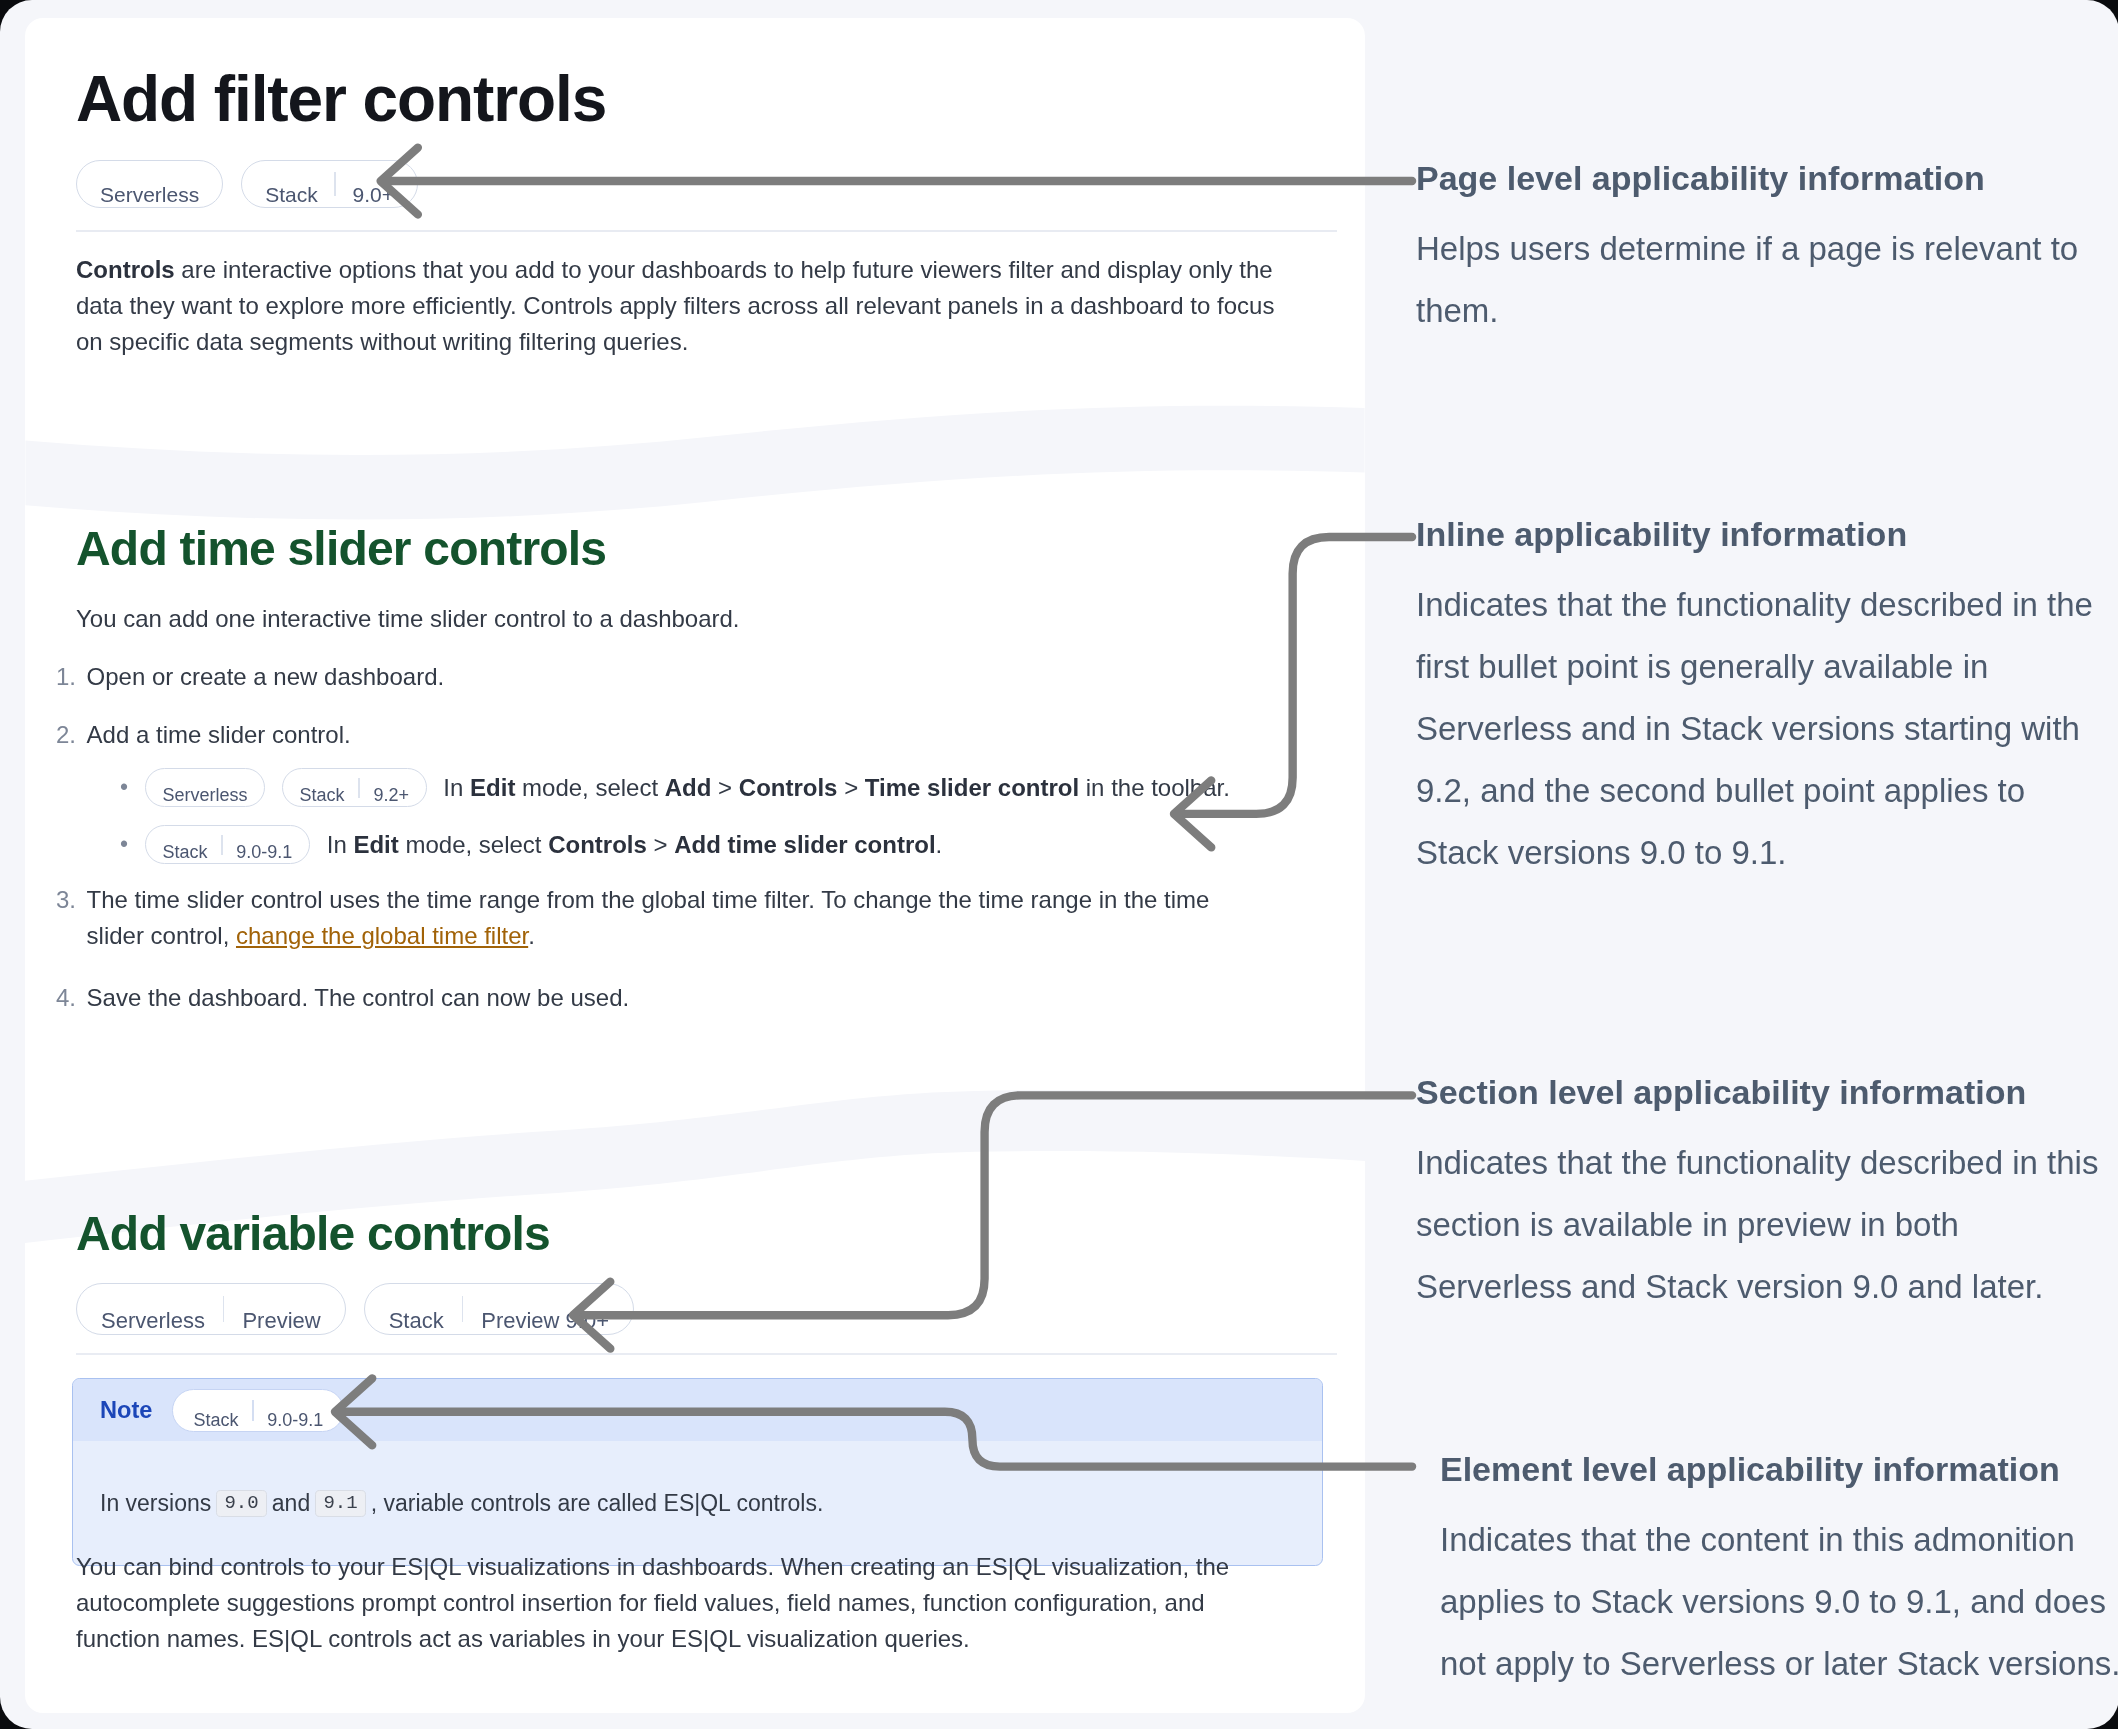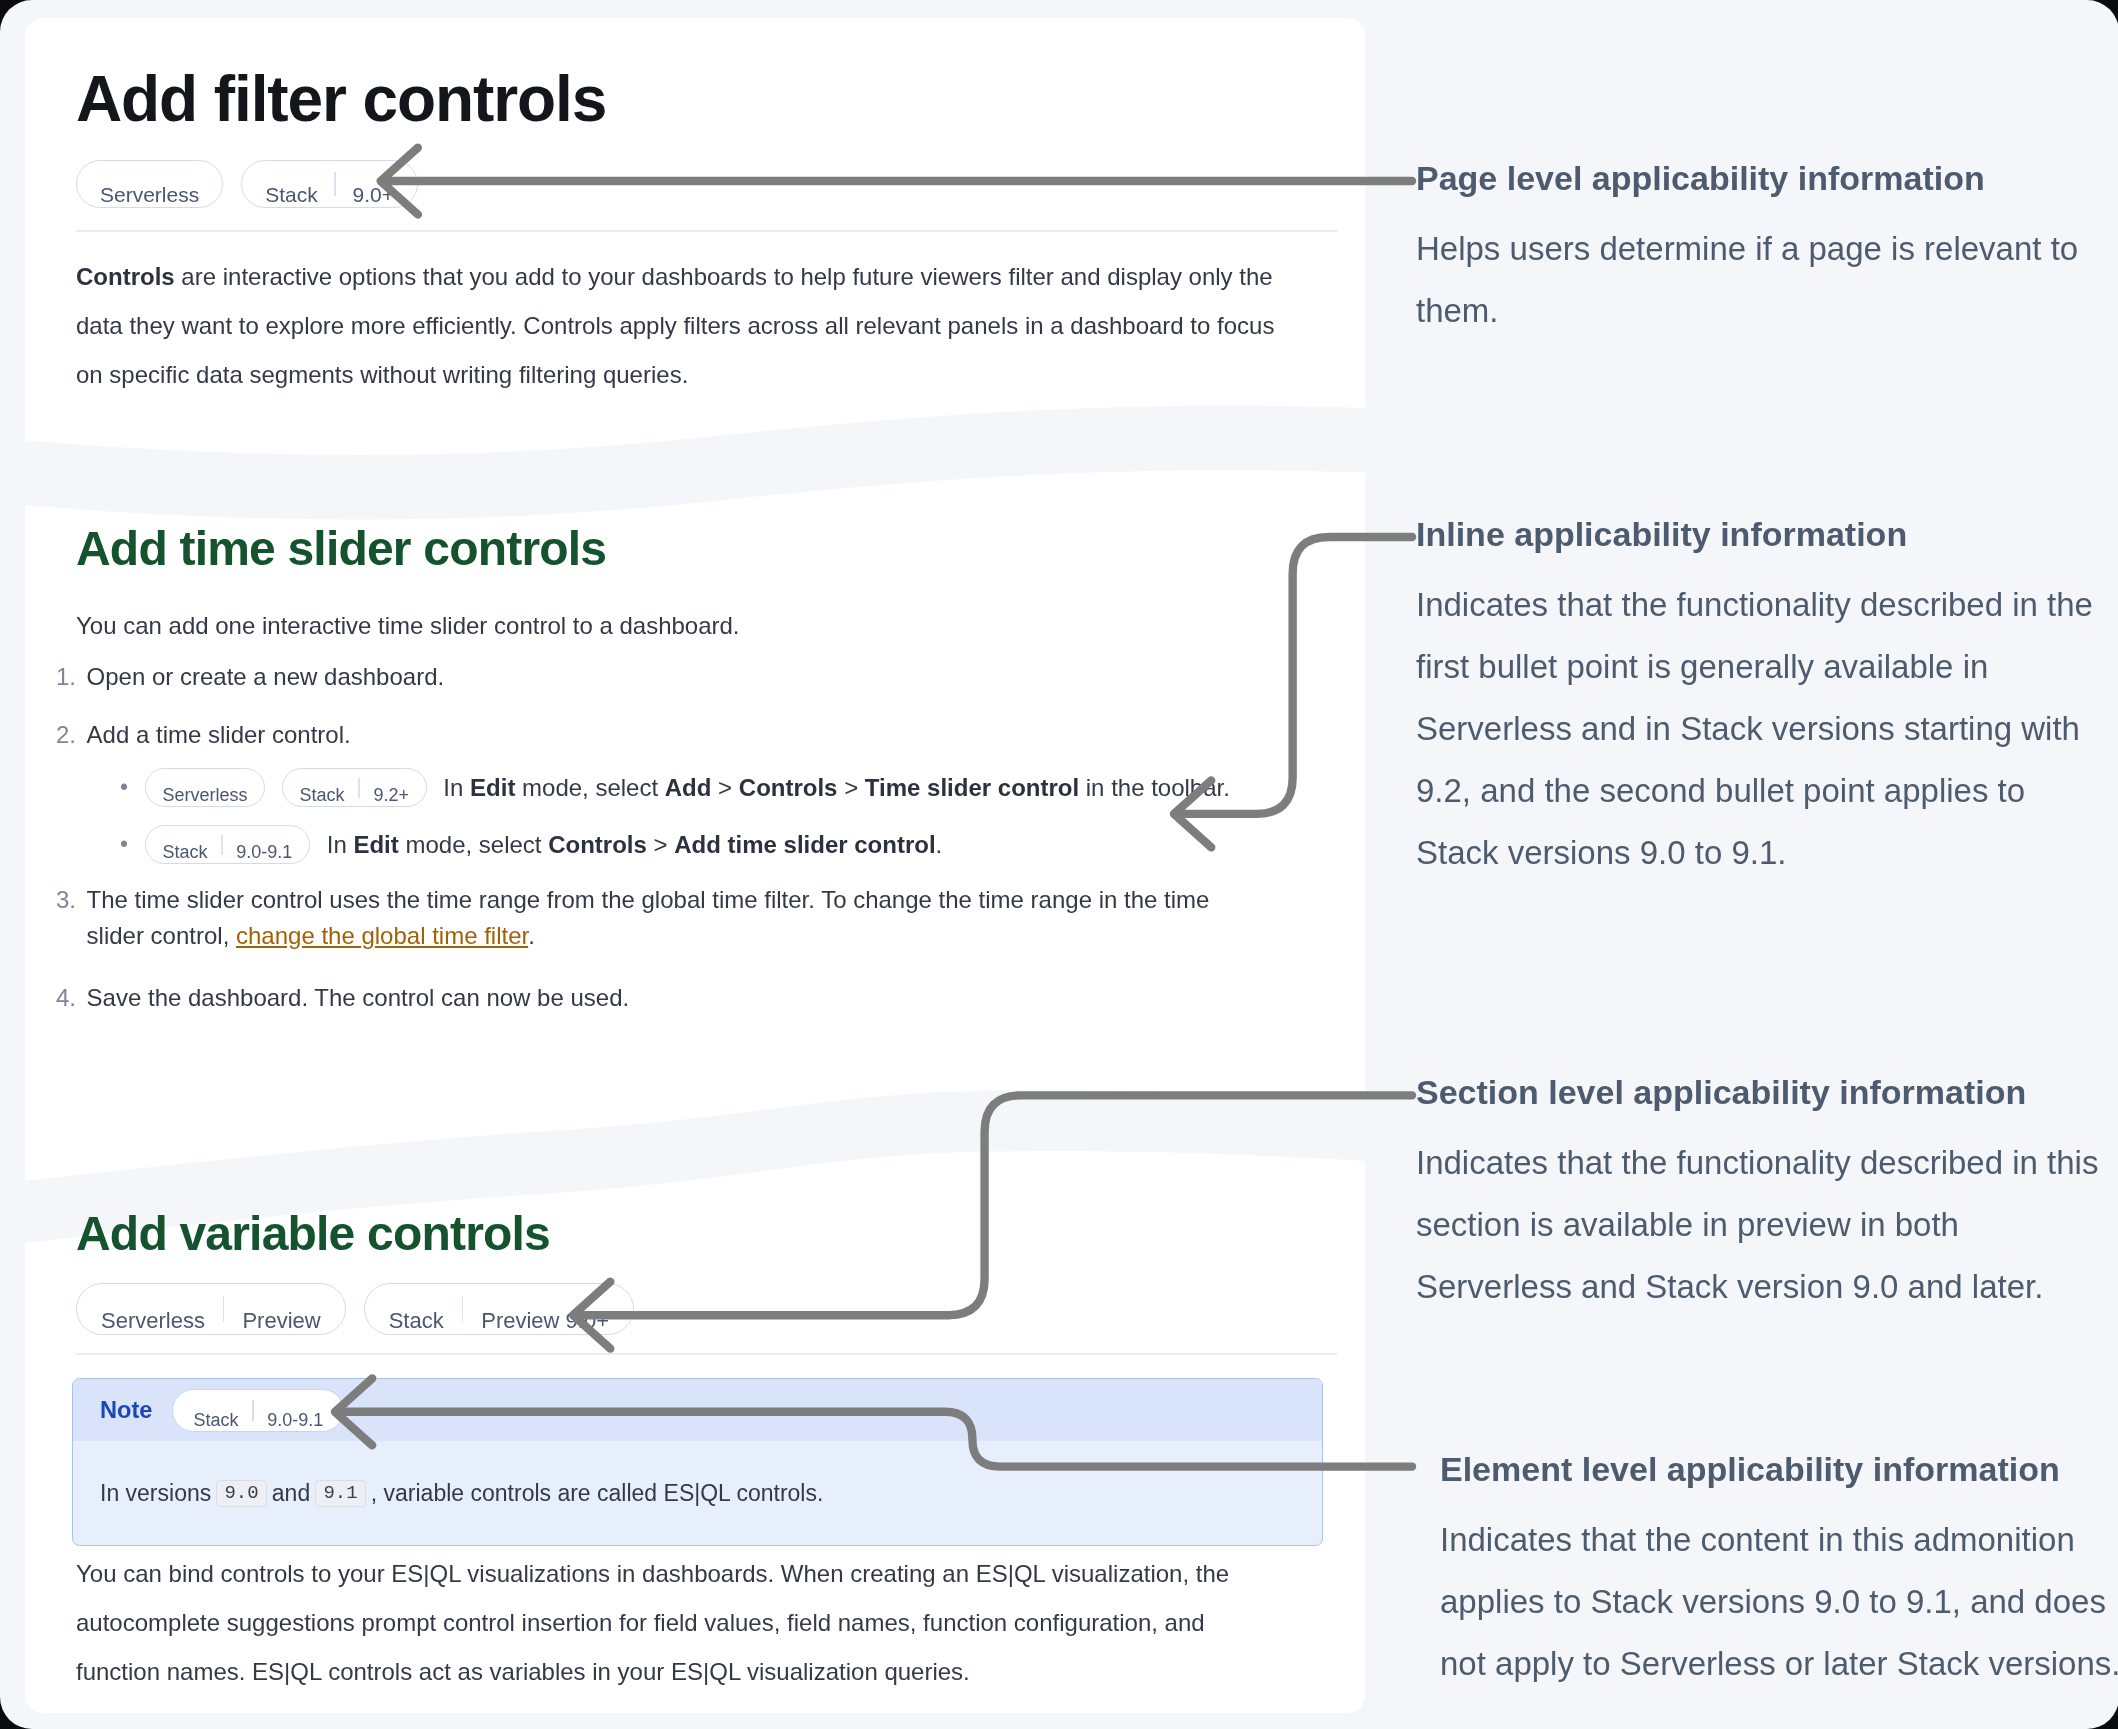--- a/index.html
+++ b/index.html
@@ -9,21 +9,21 @@
     font-family:"Liberation Sans","DejaVu Sans",sans-serif;
   }
   .doc{
     position:absolute;left:25px;top:17.5px;width:1340px;height:1695px;
     background:#ffffff;border-radius:18px;overflow:hidden;
   }
   .wave{position:absolute;left:0;pointer-events:none;}
   .abs{position:absolute;margin:0;}
   h1.title{font-size:64px;font-weight:bold;color:#14161c;letter-spacing:-1.1px;line-height:1.1;}
   h2.title{font-size:48px;font-weight:bold;color:#14532d;letter-spacing:-0.8px;line-height:1.1;}
-  .body{font-size:24px;line-height:49px;color:#333a46;}
+  .body{font-size:24px;line-height:36px;color:#333a46;}
   .hr{height:1.5px;background:#e8ebf2;}
   .row{display:flex;align-items:center;gap:18px;}
   .badge{
     display:inline-flex;align-items:flex-end;background:#fff;
     border:1.5px solid #d4dbe8;border-radius:760px;color:#4b5670;white-space:nowrap;
   }
   .badge .sep{width:1.5px;align-self:center;background:#dde3ee;}
   .badge.lg{height:46px;padding:0 23px;font-size:21px;gap:16.7px;}
   .badge.lg .sep{height:24px;}
   .badge.md{height:50px;padding:0 24px;font-size:22px;gap:18px;}
@@ -37,21 +37,21 @@
   .step-text{color:#333a46;}
   .bullet{display:flex;align-items:center;gap:16.7px;white-space:nowrap;font-size:24px;color:#333a46;}
   .dot{color:#7d8697;font-size:23px;line-height:1;flex:0 0 auto;}
   b{font-weight:bold;color:#2b313d;}
   a.link{color:#a16207;text-decoration:underline;}
   .note{
     border:1.5px solid #a9c1f0;border-radius:7.6px;background:#e7eefc;overflow:hidden;
   }
   .note-header{height:62px;background:#d9e4fb;display:flex;align-items:center;gap:20px;padding:0 0 0 27px;}
   .note-title{color:#1c46b8;font-weight:bold;font-size:23.6px;}
-  .note-body{height:96px;display:flex;align-items:center;padding:4px 27px;font-size:23px;color:#333a46;}
+  .note-body{height:96px;display:flex;align-items:center;padding:14px 27px;font-size:23px;color:#333a46;}
   .code{
     font-family:"Liberation Mono","DejaVu Sans Mono",monospace;
     font-size:19px;background:#edeff4;border:1.5px solid #d9dde5;border-radius:4.6px;
     padding:1.5px 7.6px;margin:0 4.6px;color:#3a404c;
   }
   .ann{width:688px;}
   .ann-h{font-size:34px;line-height:43px;font-weight:bold;color:#4d5b6e;margin:0;}
   .ann-p{font-size:33px;line-height:62px;color:#4d5b6e;margin:18px 0 0 0;}
   svg.arrows{position:absolute;left:0;top:0;pointer-events:none;}
 </style>

